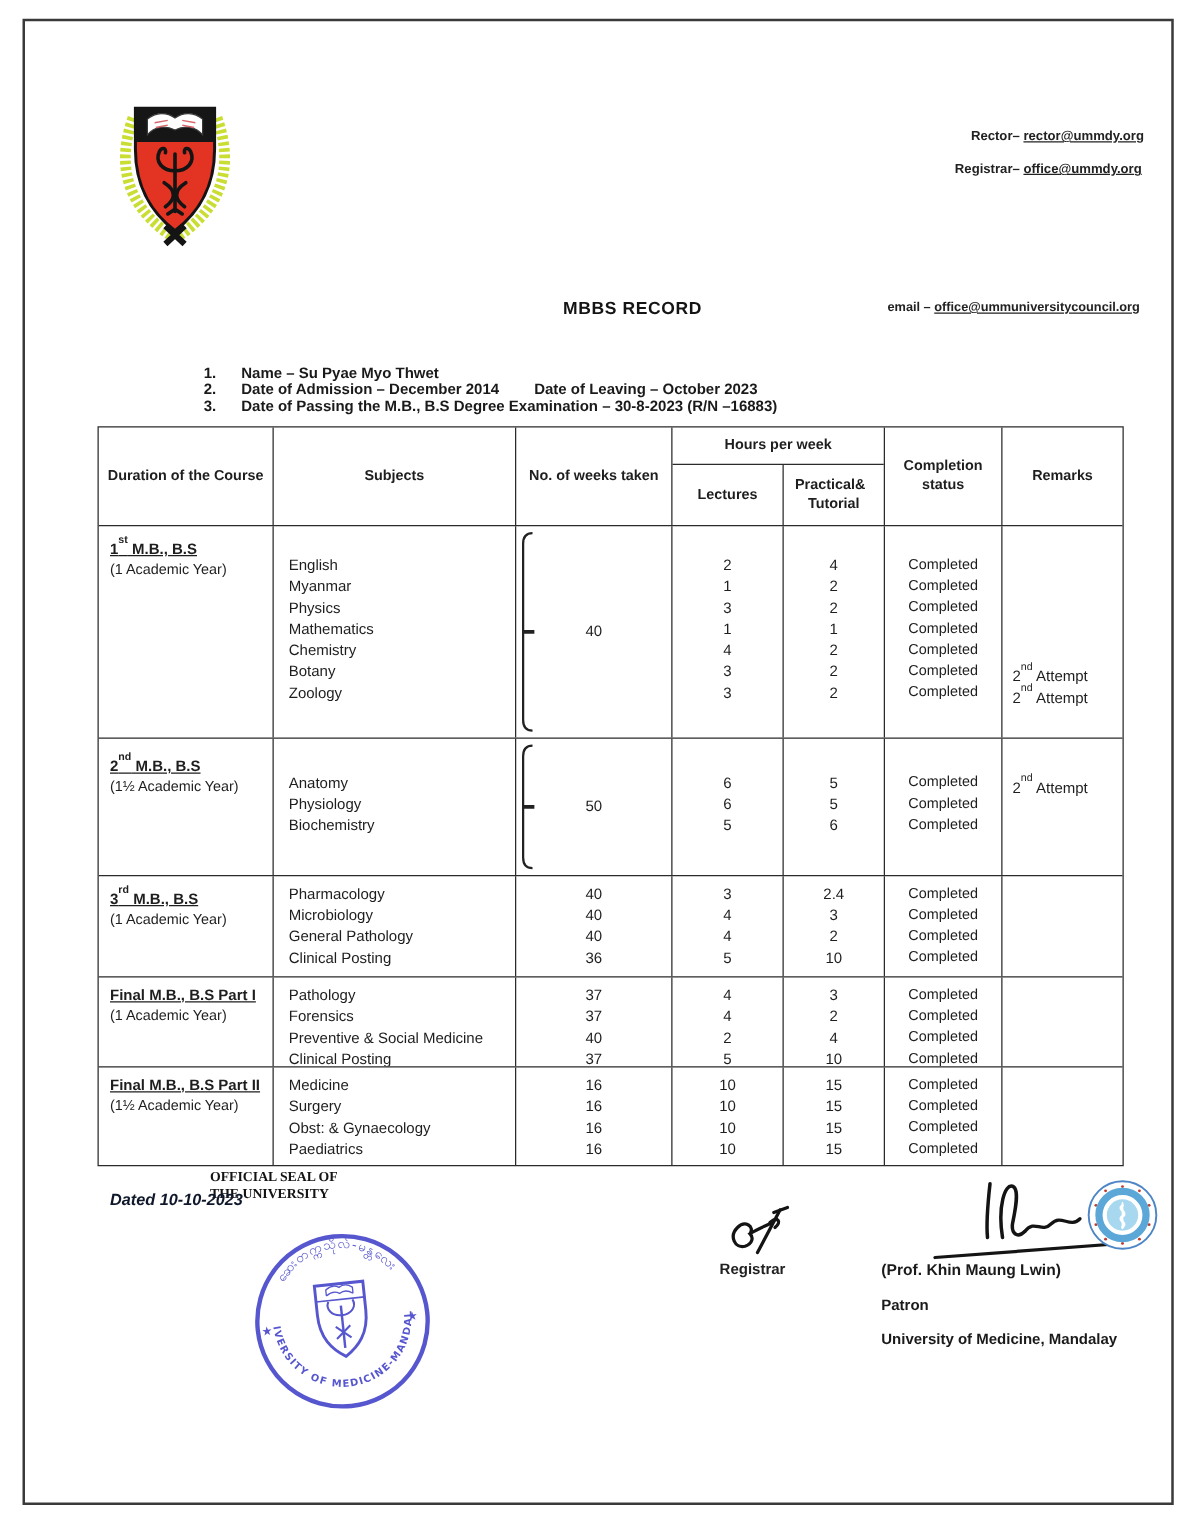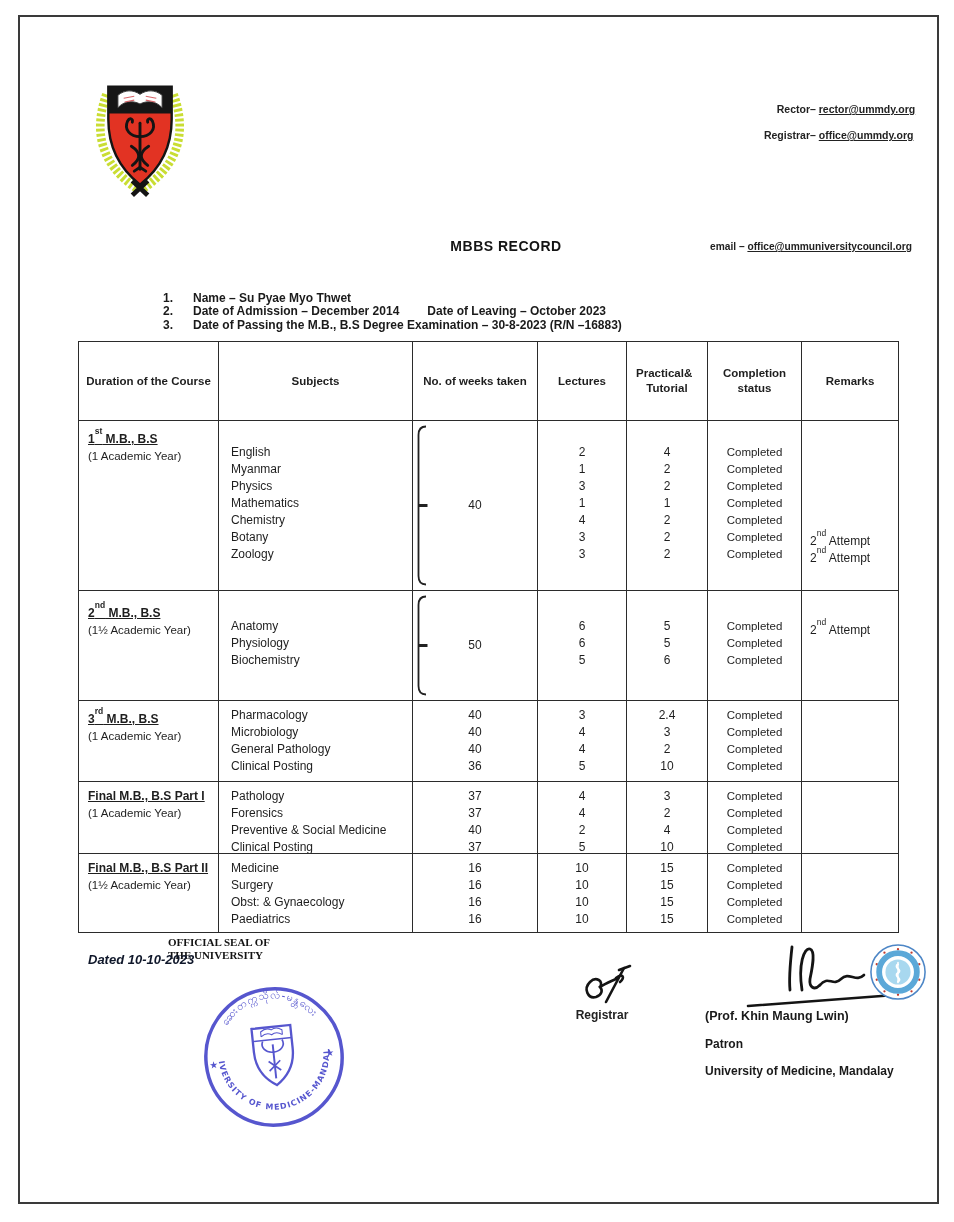--- a/index.html
+++ b/index.html
@@ -136,20 +136,21 @@
       <span>Date of Passing the M.B., B.S Degree Examination – 30-8-2023 (R/N –16883)</span>
     </div>
   </div>
 
   <div class="abs rtable">
     <div class="rt-header">
       <div class="hcell">Duration of the Course</div>
       <div class="hcell">Subjects</div>
       <div class="hcell">No. of weeks taken</div>
       <div class="hcell chours">
+        <div class="hours-top">Hours per week</div>
         <div class="hours-bottom">
           <div class="hsub hsub1">Lectures</div>
           <div class="hsub">
             <div class="amp-row">
               <span>Practical</span>
               <span>&amp;</span>
             </div>
             <div>Tutorial</div>
           </div>
         </div>

